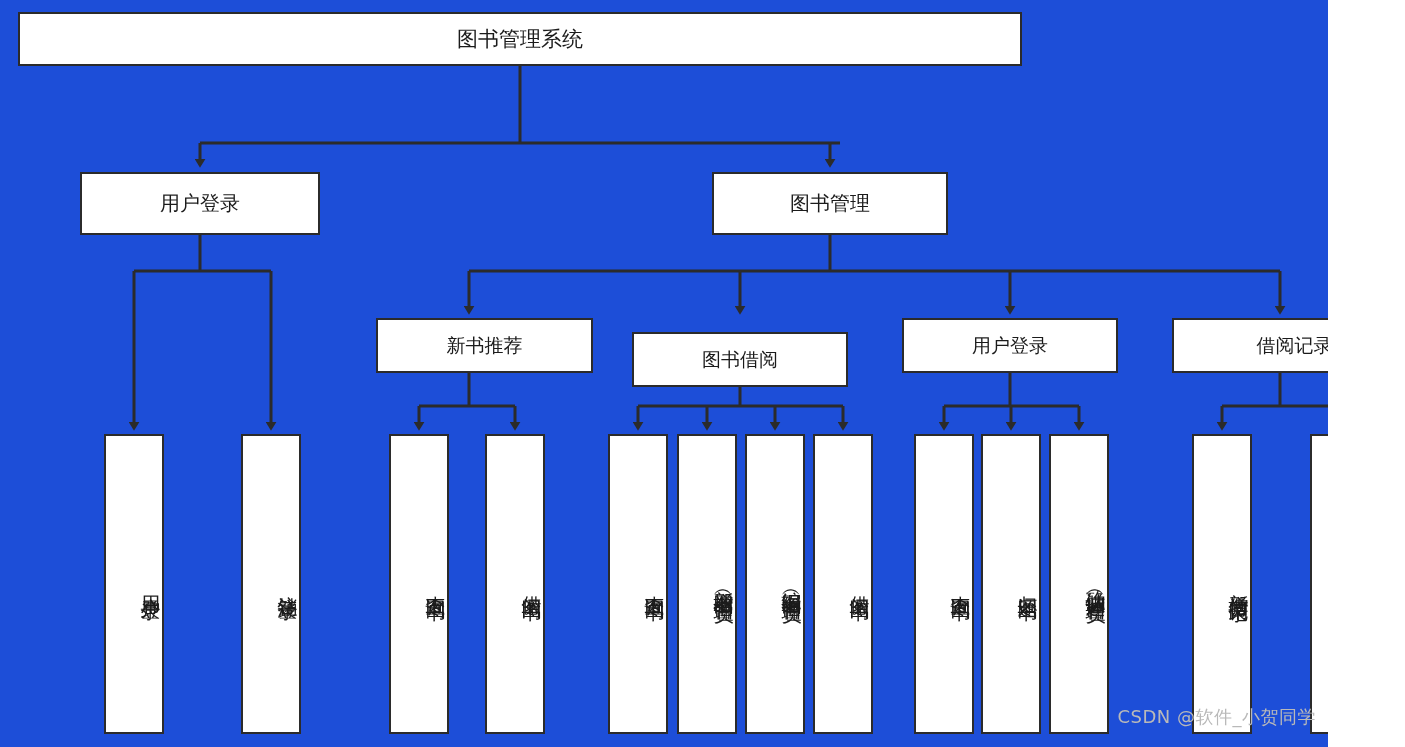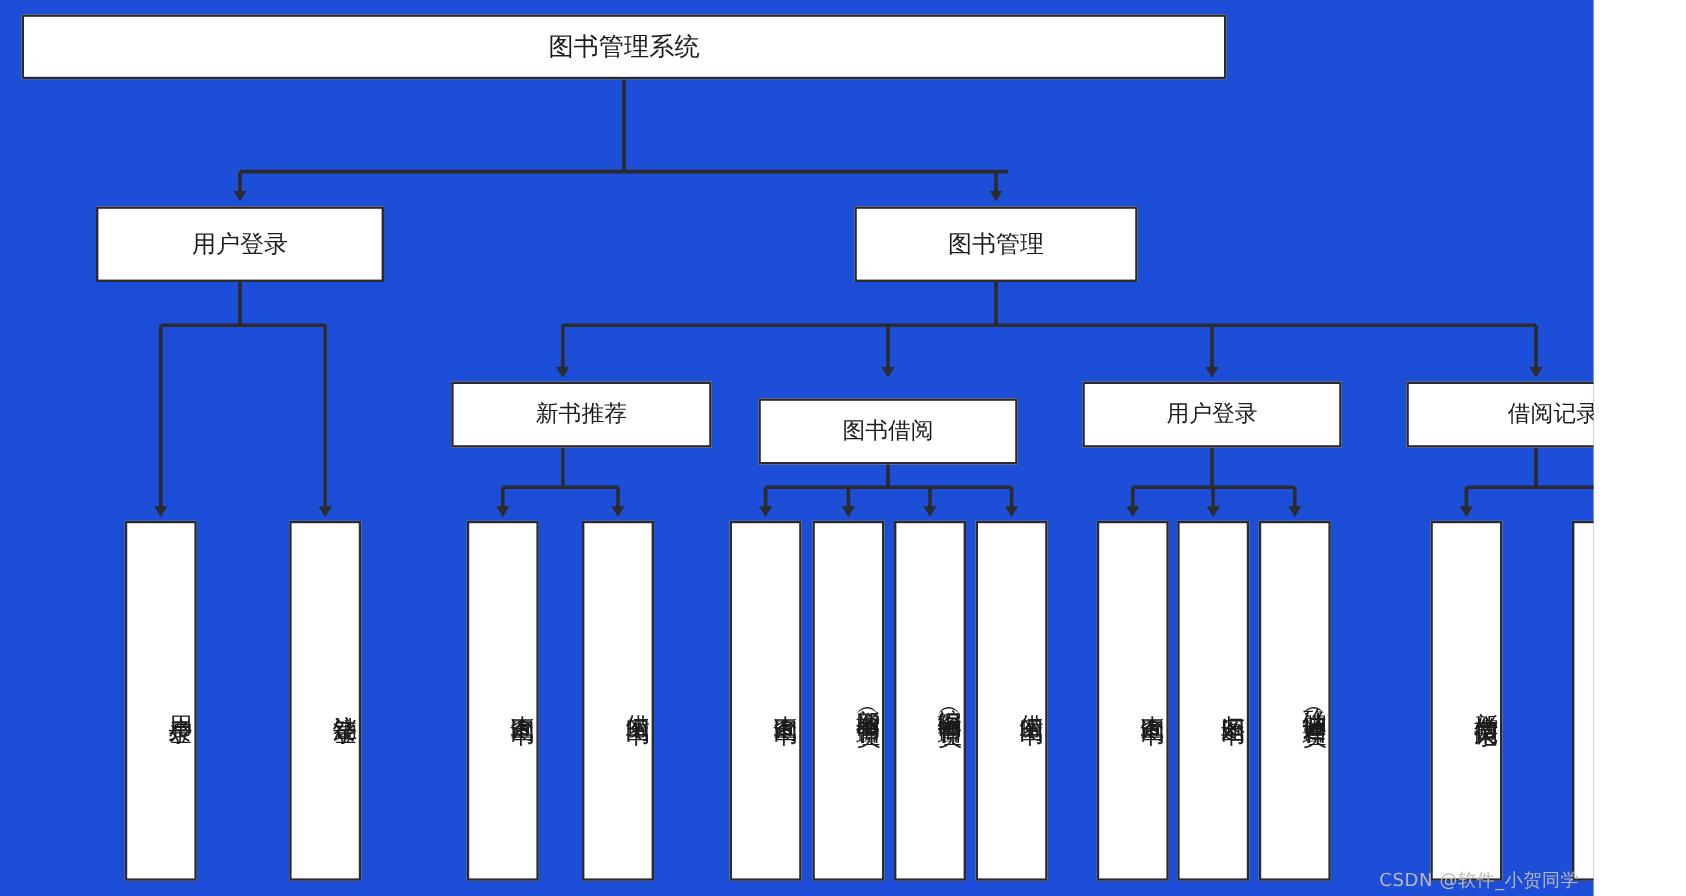--- a/index.html
+++ b/index.html
@@ -60,22 +60,22 @@
   .label {
     display: block;
     white-space: nowrap;
   }
   .node.leaf .label {
     white-space: normal;
   }
   #watermark {
     position: absolute;
     right: 12px;
-    bottom: 4px;
-    font-size: 15px;
+    bottom: 18px;
+    font-size: 18px;
     color: #b9b9b9;
     letter-spacing: 0.5px;
     white-space: nowrap;
     pointer-events: none;
   }
 </style>
 </head>
 <body>
 
 <div id="canvas">

